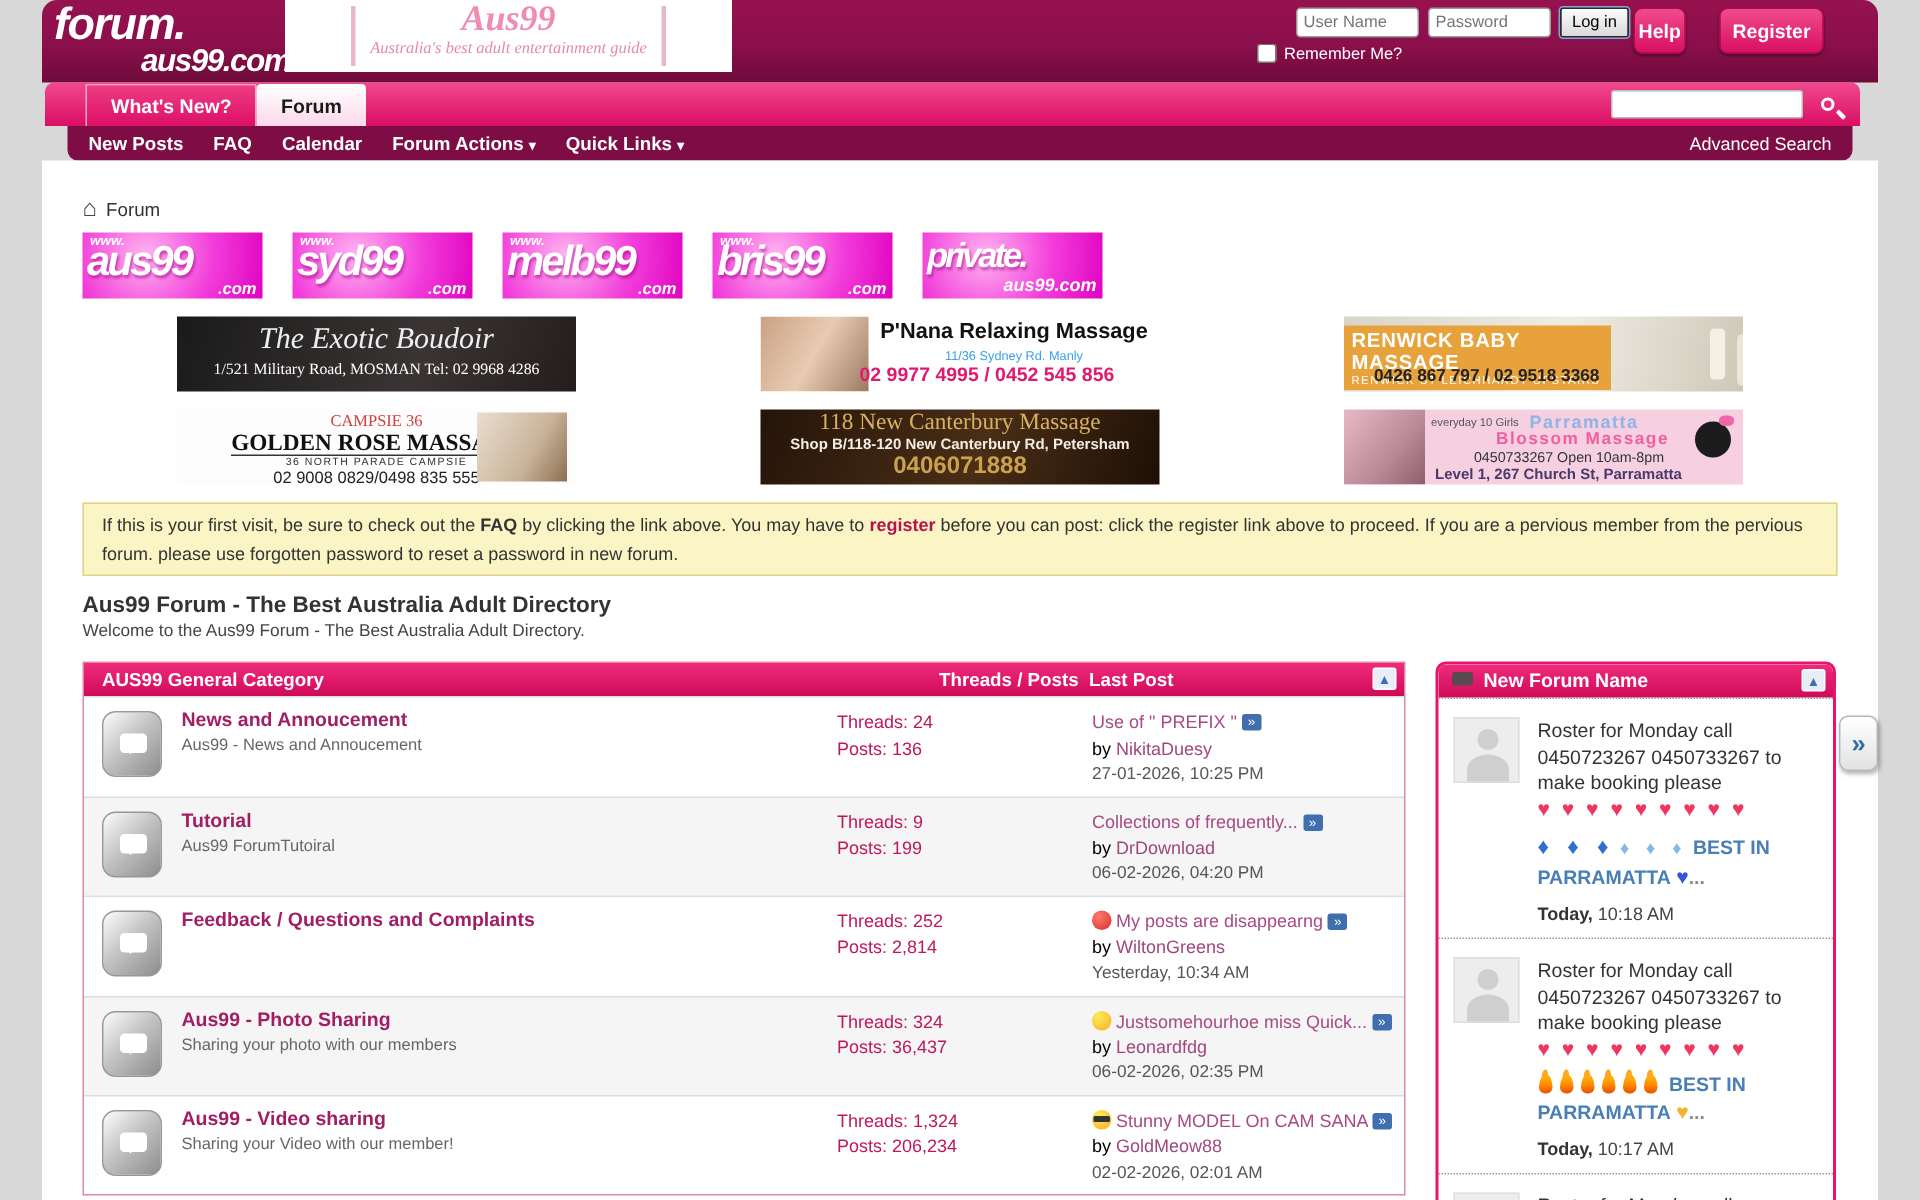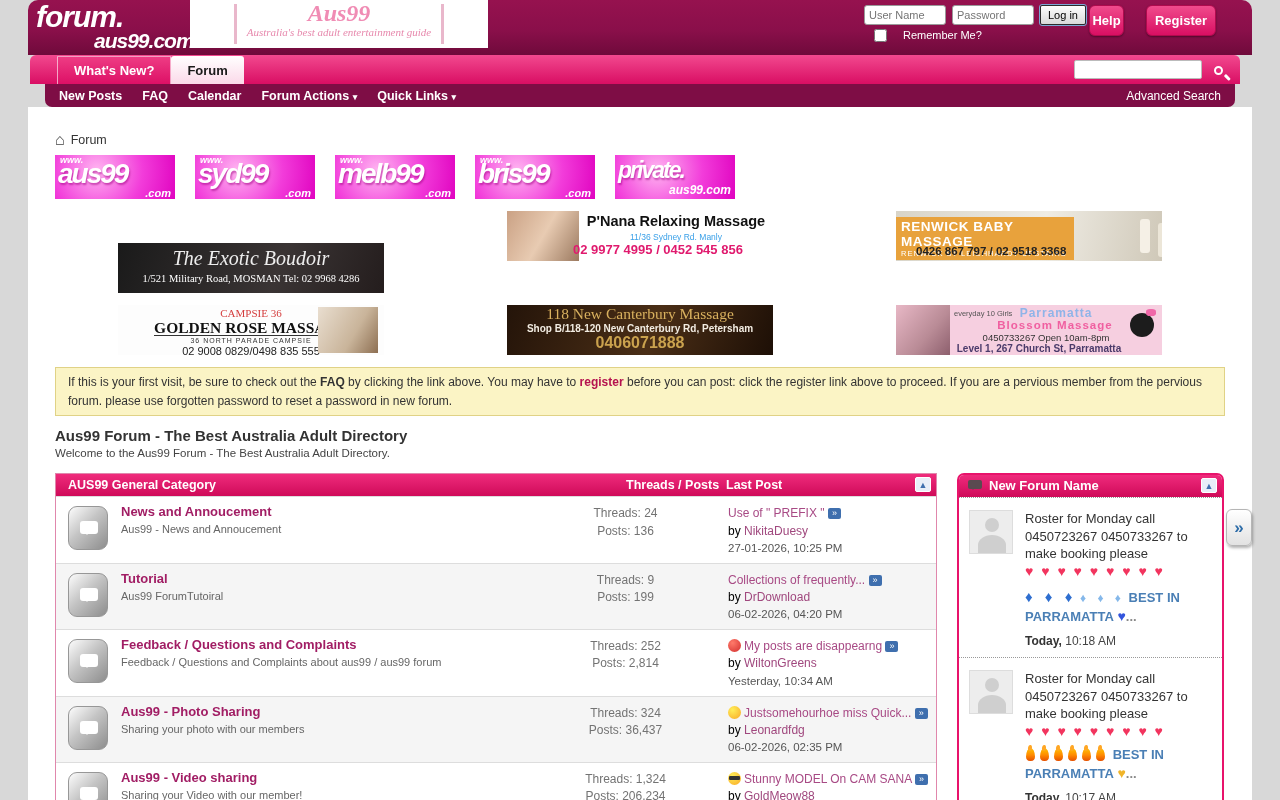--- a/index.html
+++ b/index.html
@@ -17,21 +17,21 @@
     text-align:center; overflow:hidden; }
   .topbanner .bt { font-family:"Liberation Serif", serif; font-style:italic; color:#f08cb4;
     font-size:24px; font-weight:bold; line-height:26px; }
   .topbanner .bs { font-family:"Liberation Serif", serif; font-style:italic; color:#e789ad; font-size:11px; }
   .pole { position:absolute; top:4px; width:3px; height:40px; background:#e9b7cb; }
   .loginbar { position:absolute; left:836px; top:5px; display:flex; gap:6px; align-items:center; }
   .loginbar input[type=text], .loginbar input[type=password] { width:82px; height:20px; border:1px solid #9a9a9a;
     border-radius:3px; font-size:11px; padding:0 4px; color:#777; font-family:"Liberation Sans",sans-serif;}
   .loginbtn { height:20px; font-size:11px; padding:0 7px; background:linear-gradient(180deg,#fdfdfd,#d9d9d9);
     border:1px solid #2b2b2b; border-radius:2px; color:#000; outline:1px solid #7ba7d4; cursor:pointer; }
-  .remember { position:absolute; left:846px; top:29px; color:#fff; font-size:11px; display:flex; gap:16px; }
+  .remember { position:absolute; left:810px; top:29px; color:#fff; font-size:11px; display:flex; align-items:center; gap:5px; }
   .remember input { width:13px; height:13px; }
   .pillbtn { position:absolute; top:5px; height:31px; background:linear-gradient(180deg,#f04b8c,#d90f63);
     border:1px solid #b00a4e; border-radius:6px; color:#fff; font-weight:bold; font-size:13px; cursor:pointer;
     box-shadow:0 1px 2px rgba(0,0,0,.4); }
   .helpbtn { left:1061px; width:35px; } .regbtn { left:1118px; width:70px; }
 
   
   .tabbar { height:29px; margin:0 12px 0 2px; background:linear-gradient(180deg,#f2498f,#d90e63);
     border-radius:6px 6px 0 0; position:relative; }
   .tabs { position:absolute; left:27px; top:1px; display:flex; }
@@ -65,21 +65,21 @@
     color:#fff; background:radial-gradient(circle at 35% 35%, #ffb5f1 0%, #f23cda 55%, #e003c0 100%); cursor:pointer; }
   .sb .www { position:absolute; left:5px; top:0; font-size:9px;font-style:italic; }
   .sb .nm  { position:absolute; left:3px; top:3px; font-size:28px; letter-spacing:-2px;
     text-shadow:1px 2px 2px rgba(160,0,130,.55); white-space:nowrap; }
   .sb .cm  { position:absolute; right:4px; bottom:0; font-size:11px; }
   .sb.priv .nm { font-size:23px; top:2px; } .sb.priv .cm { font-size:12px; bottom:2px; }
 
   
   .adrow { width:1170px; margin:12px 0 0 27px; display:flex; justify-content:space-between; padding:0 63px; }
   .ad { width:266px; height:50px; position:relative; overflow:hidden; cursor:pointer; }
-  .ad-exotic { background:linear-gradient(110deg,#1a1a1a,#3a3434 60%,#241d1d); color:#fff; text-align:center;margin-top:32px; }
+  .ad-exotic { background:linear-gradient(110deg,#1a1a1a,#3a3434 60%,#241d1d); color:#fff; text-align:center; }
   .ad-exotic .t { font-family:"Liberation Serif",serif; font-style:italic; font-size:20px; line-height:30px; color:#eee; }
   .ad-exotic .a { font-family:"Liberation Serif",serif; font-size:10.5px; color:#fff; }
   .ad-pnana { background:#fff; }
   .ad-pnana .ph { position:absolute; left:0; top:0; width:72px; height:50px;
     background:linear-gradient(120deg,#caa184,#e8cbb2 50%,#9c7methodology0 100%); }
   .ad-pnana .ph { background:linear-gradient(120deg,#caa184,#e8cbb2 50%,#9c7a60 100%); }
   .ad-pnana .t { position:absolute; left:72px; top:2px; width:194px; text-align:center; font-weight:bold;
     font-size:14.5px; color:#111; }
   .ad-pnana .a { position:absolute; left:72px; top:21px; width:194px; text-align:center; font-size:8.5px; color:#3aa0e8; }
   .ad-pnana .p { position:absolute; left:66px; top:31px; width:200px; font-weight:bold;
@@ -143,21 +143,21 @@
   .frow.alt { background:#f5f5f5; }
   .ficon { width:40px; height:44px; flex:none; border-radius:9px; margin-top:2px;
     background:linear-gradient(135deg,#fdfdfd 0%,#c4c4c4 45%,#8d8d8d 100%);
     border:1px solid #979797; position:relative; }
   .bub { position:absolute; left:11px; top:14px; width:18px; height:13px; background:#fff; border-radius:3px; }
   .bub::after { content:""; position:absolute; left:3px; bottom:-5px; border:4px solid transparent;
     border-top:5px solid #fff; }
   .finfo { flex:1; padding-left:13px; }
   .finfo .ft { font-size:13px; font-weight:bold; color:#a11d64; cursor:pointer; }
   .finfo .fd { font-size:11px; color:#666; margin-top:4px; }
-  .fstats { width:135px; flex:none; text-align:center; font-size:12px; color:#737373; line-height:1.45; padding-top:1px; }
+  .fstats { width:135px; flex:none; text-align:left; font-size:12px; color:#be185d; line-height:1.45; padding-top:1px; }
   .flast { width:200px; flex:none; margin-left:35px; font-size:12px; line-height:1.45; padding-top:1px; }
   .flast .lt { color:#a84a85; cursor:pointer; }
   .flast .lu { color:#a0487e; cursor:pointer; }
   .flast .ld { color:#555; font-size:11.5px; }
   .go { display:inline-block; min-width:13px; height:11px; background:#3f6fae; color:#fff; font-size:9px;
     line-height:11px; text-align:center; border-radius:2px; padding:0 1px; cursor:pointer; vertical-align:1px; }
   .emo { display:inline-block; width:13px; height:13px; border-radius:50%; vertical-align:-2px;
     margin-right:3px; position:relative; }
   .emo-angry { background:radial-gradient(circle at 35% 30%,#ff7a6a,#d32f2f); }
   .emo-smile { background:radial-gradient(circle at 35% 30%,#ffee58,#f9a825); }
@@ -383,21 +383,20 @@
               <div class="ld">06-02-2026, 04:20 PM</div>
             </span>
           </div>
 
           <div class="frow">
             <span class="ficon">
                 <span class="bub"></span>
               </span>
             <span class="finfo">
               <div class="ft">Feedback / Questions and Complaints</div>
-              <div class="fd">Feedback / Questions and Complaints about aus99 / aus99 forum</div>
             </span>
             <span class="fstats">
               <div>Threads: 252</div>
                 <div>Posts: 2,814</div>
             </span>
             <span class="flast">
               <div><span class="emo emo-angry"></span><span class="lt">My posts are disappearng</span> <span class="go">»</span></div>
               <div><span>by</span> <span class="lu">WiltonGreens</span></div>
               <div class="ld">Yesterday, 10:34 AM</div>
             </span>

